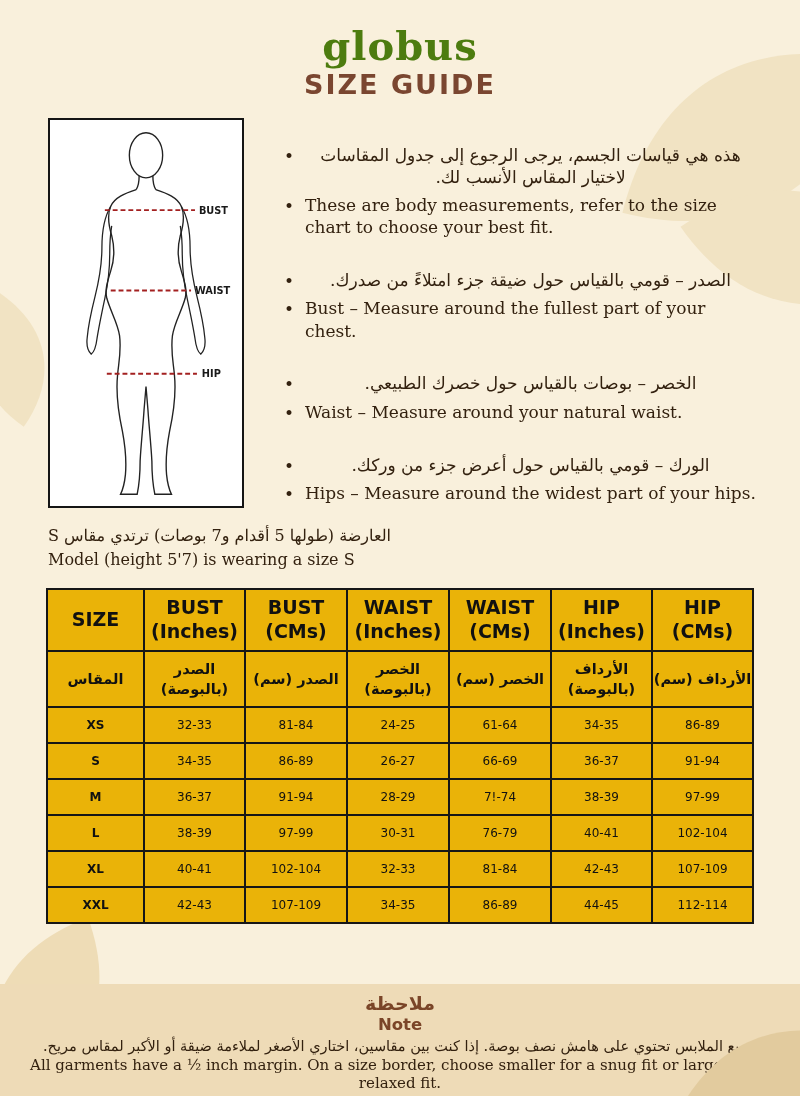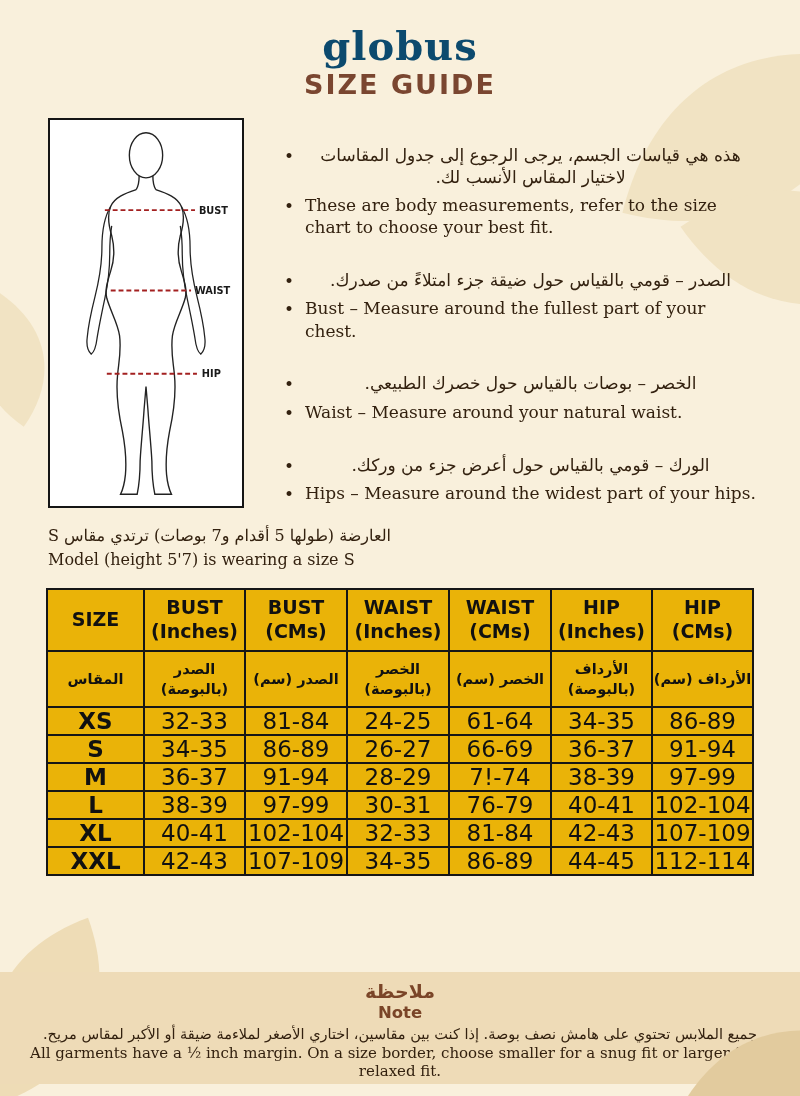--- a/index.html
+++ b/index.html
@@ -8,21 +8,21 @@
     position:relative; overflow:hidden;
     background:#f9f0dc;
     font-family:"DejaVu Serif", serif;
     color:#33210f;
   }
   .leaf { position:absolute; pointer-events:none; z-index:0; }
   .z2 { position:relative; z-index:2; }
 
   
   .header { text-align:center; padding-top:22px; }
-  .logo { font-size:40px; font-weight:700; color:#0c4a6e; letter-spacing:1px; font-family:"DejaVu Serif", serif; }
+  .logo { font-size:40px; font-weight:700; color:#4d7c0f; letter-spacing:1px; font-family:"DejaVu Serif", serif; }
   .guide-title { font-size:27px; font-weight:700; color:#7a4630; letter-spacing:2px; font-family:"DejaVu Sans", sans-serif; }
 
   
   .content { display:flex; margin:18px 44px 0 48px; }
   .figure-box { flex:none; width:196px; height:390px; background:#ffffff; border:2px solid #151515; }
   .figure-box svg { display:block; width:100%; height:100%; }
   .fig-label { font-family:"DejaVu Sans", sans-serif; font-size:10px; font-weight:700; fill:#1a1a1a; }
 
   .bullets { flex:1; padding:26px 0 0 40px; display:flex; flex-direction:column; gap:30px; }
   .group { display:flex; flex-direction:column; gap:5px; }
@@ -33,27 +33,27 @@
 
   
   .model-note { margin:16px 48px 0; font-size:16px; line-height:1.5; }
   .mn-ar { direction:rtl; text-align:left; }
 
   
   .size-table { width:706px; margin:16px auto 0; border-collapse:collapse; background:#eab308; table-layout:fixed; position:relative; z-index:2; font-family:"DejaVu Sans", sans-serif; }
   .size-table th, .size-table td { border:2px solid #161616; text-align:center; vertical-align:middle; padding:0; }
   .size-table th.en { height:62px; font-size:19px; line-height:1.25; font-weight:700; color:#111111; }
   .size-table th.arh { height:56px; font-size:14.5px; line-height:1.4; font-weight:700; color:#111111; }
-  .size-table td { height:28px; font-size:23px; color:#111111;margin-left:24px; }
+  .size-table td { height:36px; font-size:12px; color:#111111;margin-left:24px; }
   .size-table td.size-cell { font-weight:700; }
   .l1, .l2 { display:block; }
   .l2:empty { display:none; }
 
   
-  .note-strip { position:absolute; left:0; right:0; bottom:12px; height:112px; background:#eedbb7; text-align:center; padding-top:8px; z-index:3; }
+  .note-strip { position:absolute; left:0; right:0; bottom:0; height:112px; background:#eedbb7; text-align:center; padding-top:8px; z-index:3; }
   .note-title-ar { font-size:19px; font-weight:700; color:#7a4528; font-family:"DejaVu Sans", sans-serif; }
   .note-title-en { font-size:16.5px; font-weight:700; color:#7a4528; margin-top:1px; font-family:"DejaVu Sans", sans-serif; }
   .note-body-ar { direction:rtl; font-size:14.5px; margin-top:4px; color:#33210f; }
   .note-body-en { font-size:15px; margin-top:2px; color:#33210f; }
   .corner-leaf { z-index:4; }
 </style>
 </head>
 <body>
 
 <svg class="leaf" style="top:30px; right:-55px; width:215px; height:215px; transform:rotate(14deg);" viewBox="0 0 100 100">

